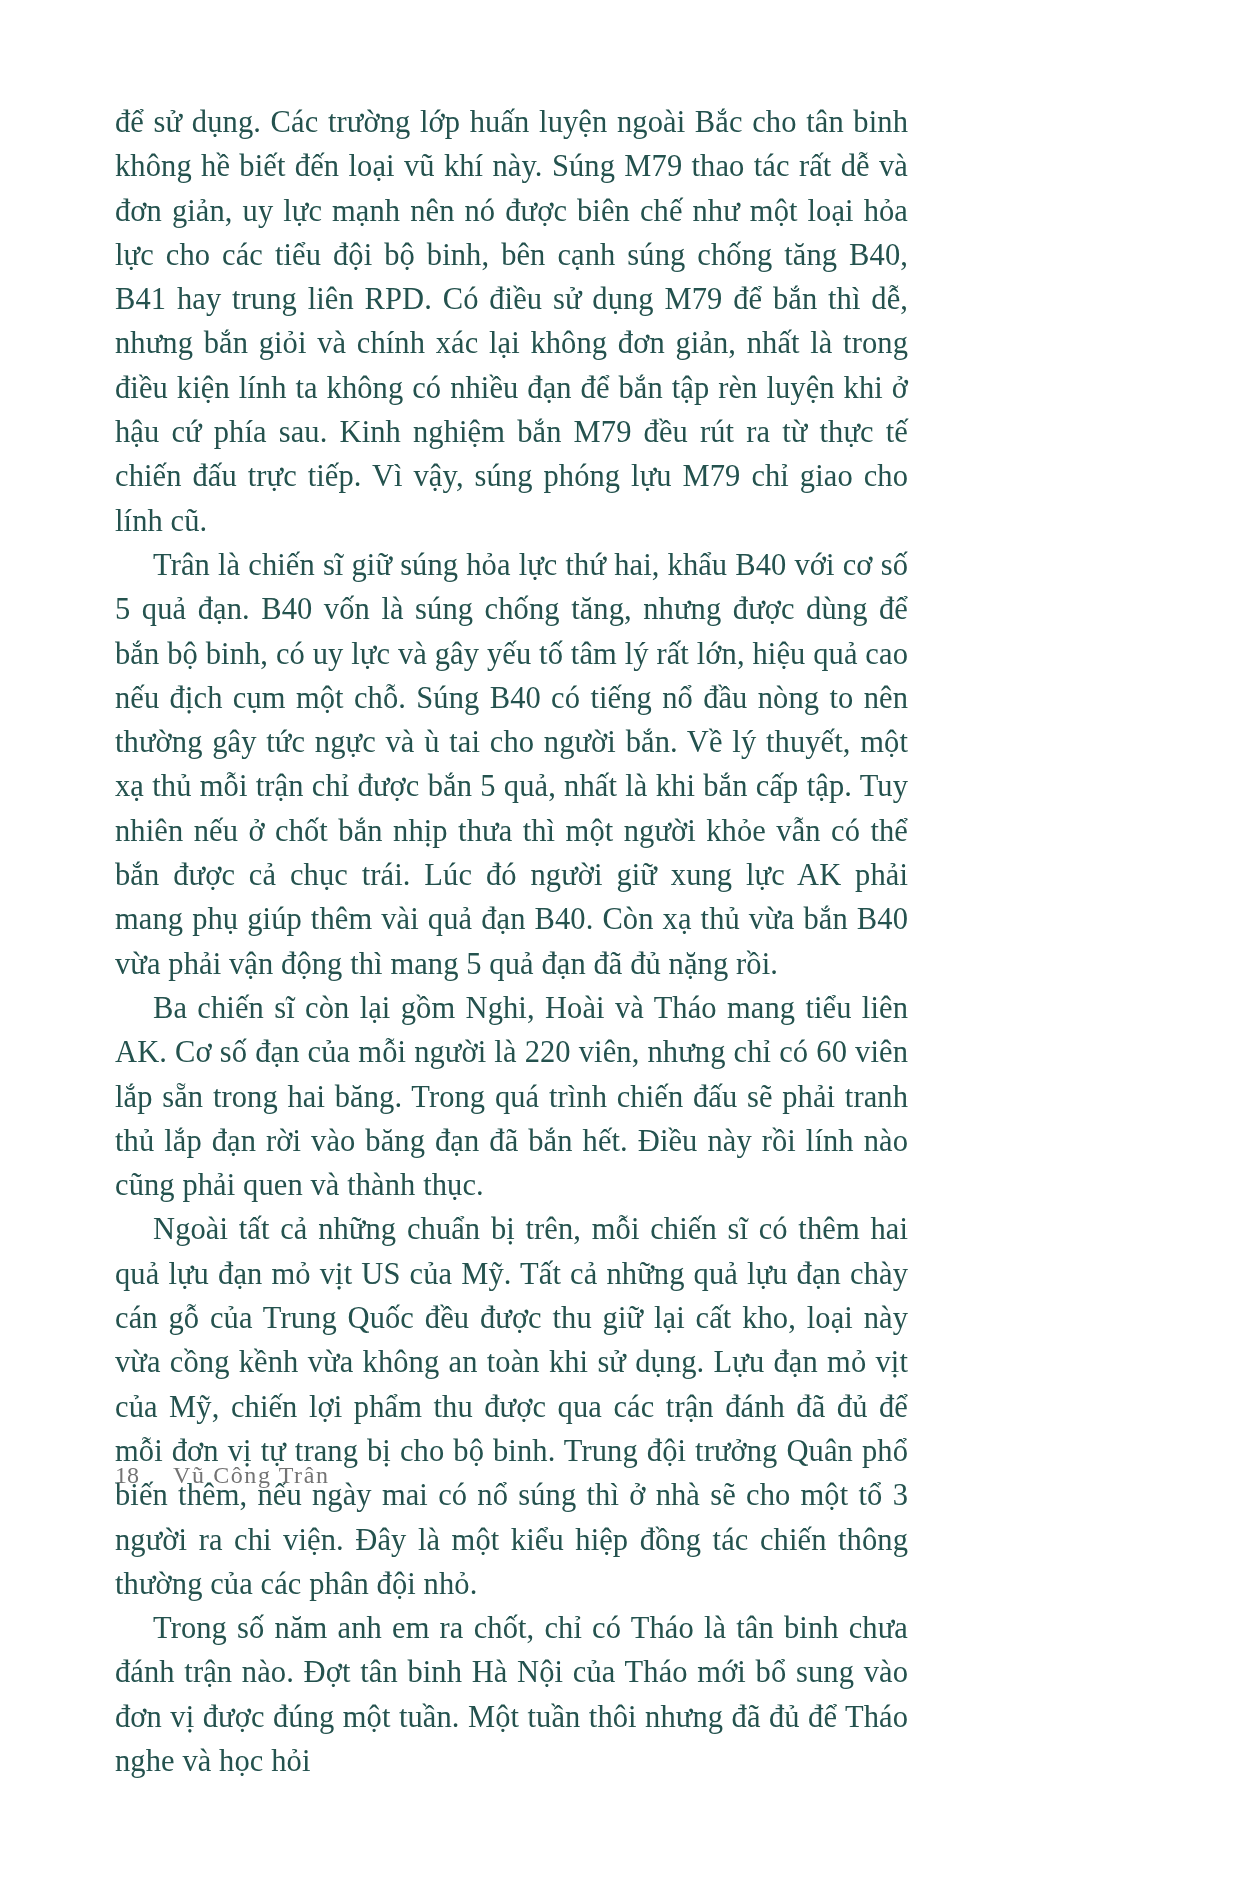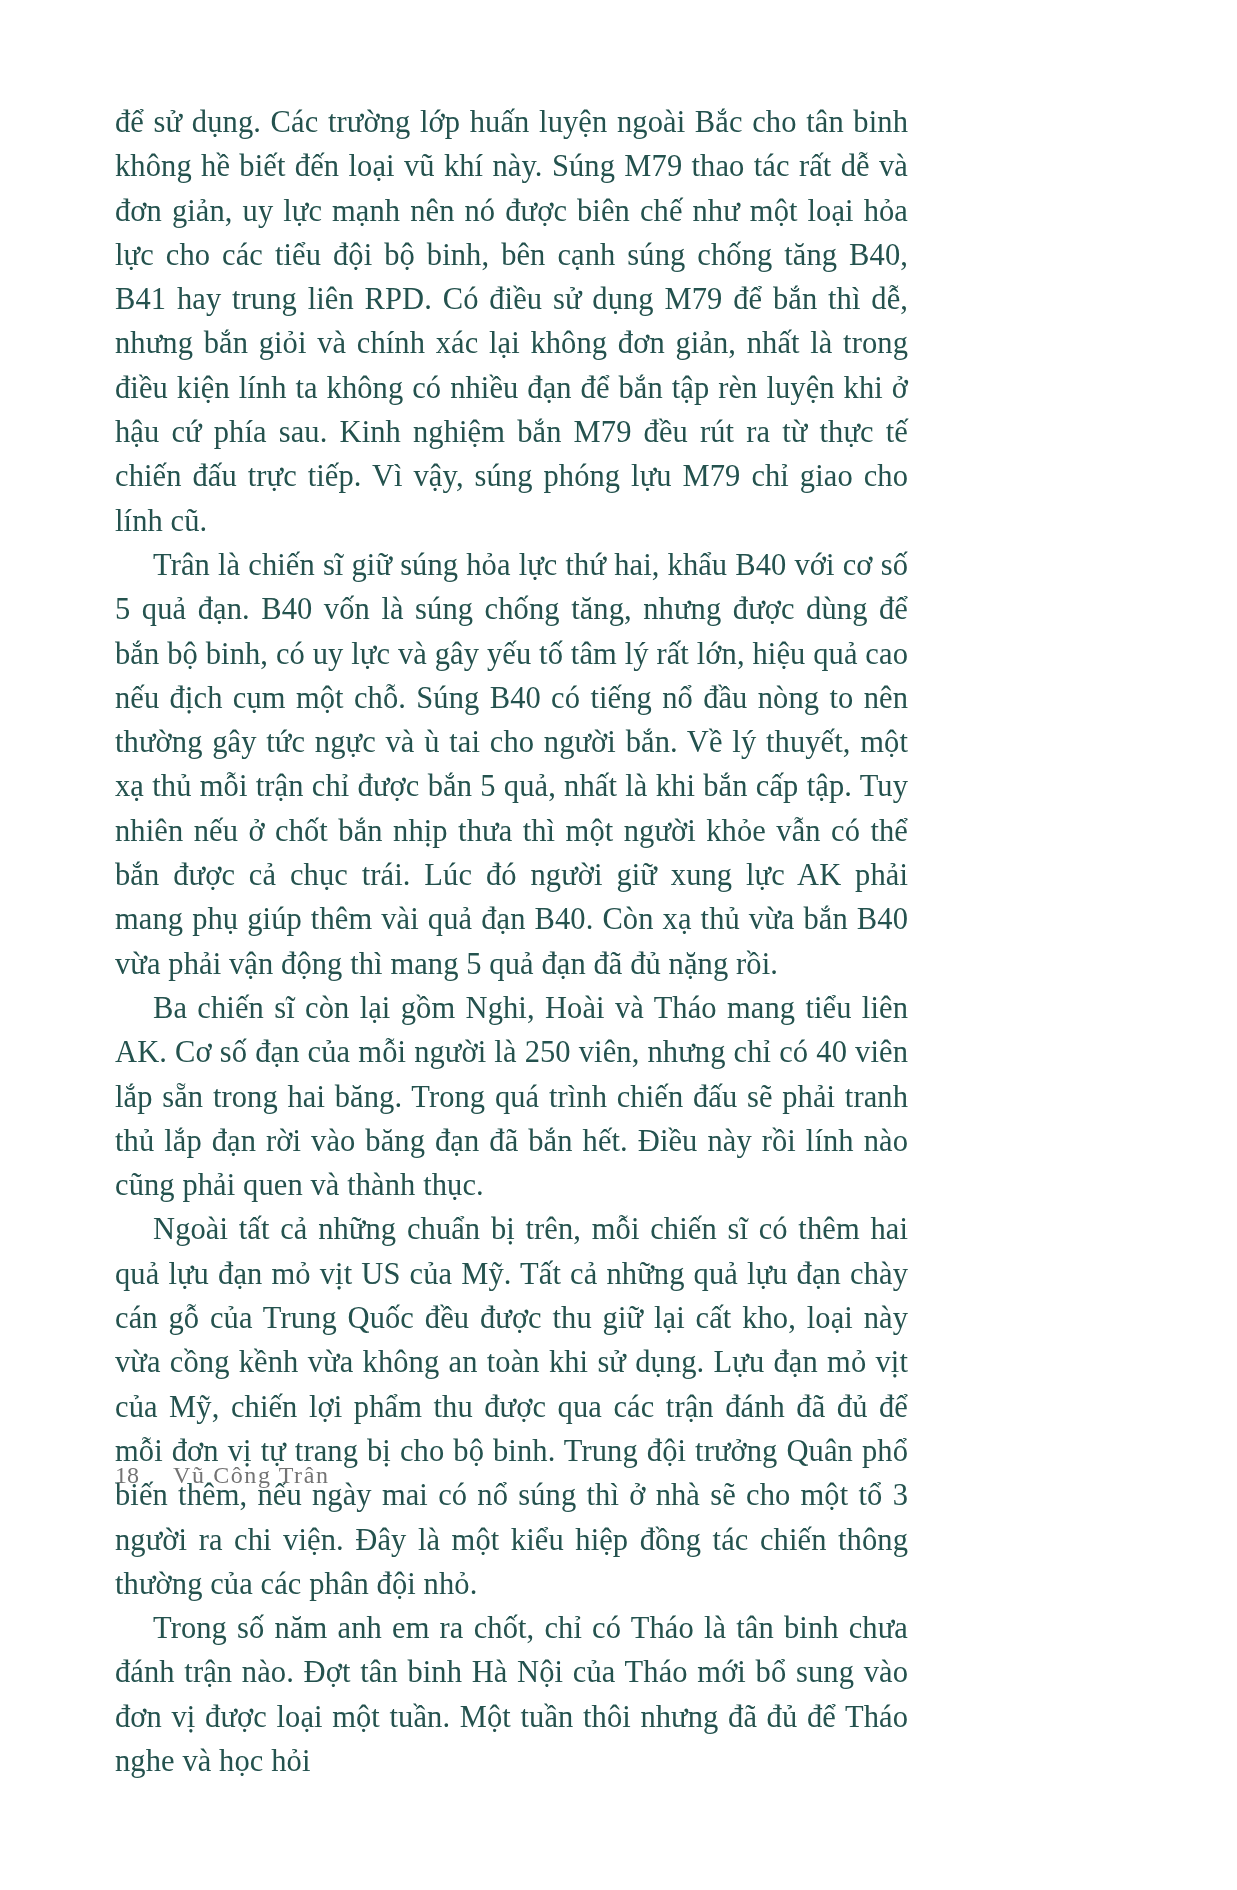--- a/index.html
+++ b/index.html
@@ -53,22 +53,22 @@
     letter-spacing: 1.6px;
   }
 </style>
 </head>
 <body>
 
 <div class="page">
   <div class="text-block">
     <p class="para">để sử dụng. Các trường lớp huấn luyện ngoài Bắc cho tân binh không hề biết đến loại vũ khí này. Súng M79 thao tác rất dễ và đơn giản, uy lực mạnh nên nó được biên chế như một loại hỏa lực cho các tiểu đội bộ binh, bên cạnh súng chống tăng B40, B41 hay trung liên RPD. Có điều sử dụng M79 để bắn thì dễ, nhưng bắn giỏi và chính xác lại không đơn giản, nhất là trong điều kiện lính ta không có nhiều đạn để bắn tập rèn luyện khi ở hậu cứ phía sau. Kinh nghiệm bắn M79 đều rút ra từ thực tế chiến đấu trực tiếp. Vì vậy, súng phóng lựu M79 chỉ giao cho lính cũ.</p>
     <p class="para indent">Trân là chiến sĩ giữ súng hỏa lực thứ hai, khẩu B40 với cơ số 5 quả đạn. B40 vốn là súng chống tăng, nhưng được dùng để bắn bộ binh, có uy lực và gây yếu tố tâm lý rất lớn, hiệu quả cao nếu địch cụm một chỗ. Súng B40 có tiếng nổ đầu nòng to nên thường gây tức ngực và ù tai cho người bắn. Về lý thuyết, một xạ thủ mỗi trận chỉ được bắn 5 quả, nhất là khi bắn cấp tập. Tuy nhiên nếu ở chốt bắn nhịp thưa thì một người khỏe vẫn có thể bắn được cả chục trái. Lúc đó người giữ xung lực AK phải mang phụ giúp thêm vài quả đạn B40. Còn xạ thủ vừa bắn B40 vừa phải vận động thì mang 5 quả đạn đã đủ nặng rồi.</p>
-    <p class="para indent">Ba chiến sĩ còn lại gồm Nghi, Hoài và Tháo mang tiểu liên AK. Cơ số đạn của mỗi người là 250 viên, nhưng chỉ có 40 viên lắp sẵn trong hai băng. Trong quá trình chiến đấu sẽ phải tranh thủ lắp đạn rời vào băng đạn đã bắn hết. Điều này rồi lính nào cũng phải quen và thành thục.</p>
+    <p class="para indent">Ba chiến sĩ còn lại gồm Nghi, Hoài và Tháo mang tiểu liên AK. Cơ số đạn của mỗi người là 220 viên, nhưng chỉ có 60 viên lắp sẵn trong hai băng. Trong quá trình chiến đấu sẽ phải tranh thủ lắp đạn rời vào băng đạn đã bắn hết. Điều này rồi lính nào cũng phải quen và thành thục.</p>
     <p class="para indent">Ngoài tất cả những chuẩn bị trên, mỗi chiến sĩ có thêm hai quả lựu đạn mỏ vịt US của Mỹ. Tất cả những quả lựu đạn chày cán gỗ của Trung Quốc đều được thu giữ lại cất kho, loại này vừa cồng kềnh vừa không an toàn khi sử dụng. Lựu đạn mỏ vịt của Mỹ, chiến lợi phẩm thu được qua các trận đánh đã đủ để mỗi đơn vị tự trang bị cho bộ binh. Trung đội trưởng Quân phổ biến thêm, nếu ngày mai có nổ súng thì ở nhà sẽ cho một tổ 3 người ra chi viện. Đây là một kiểu hiệp đồng tác chiến thông thường của các phân đội nhỏ.</p>
-    <p class="para indent">Trong số năm anh em ra chốt, chỉ có Tháo là tân binh chưa đánh trận nào. Đợt tân binh Hà Nội của Tháo mới bổ sung vào đơn vị được loại một tuần. Một tuần thôi nhưng đã đủ để Tháo nghe và học hỏi</p>
+    <p class="para indent">Trong số năm anh em ra chốt, chỉ có Tháo là tân binh chưa đánh trận nào. Đợt tân binh Hà Nội của Tháo mới bổ sung vào đơn vị được đúng một tuần. Một tuần thôi nhưng đã đủ để Tháo nghe và học hỏi</p>
   </div>
 
   <div class="footer">
     <span class="page-number">18</span>
     <span class="author-name">Vũ Công Trân</span>
   </div>
 </div>
 
 </body></html>

